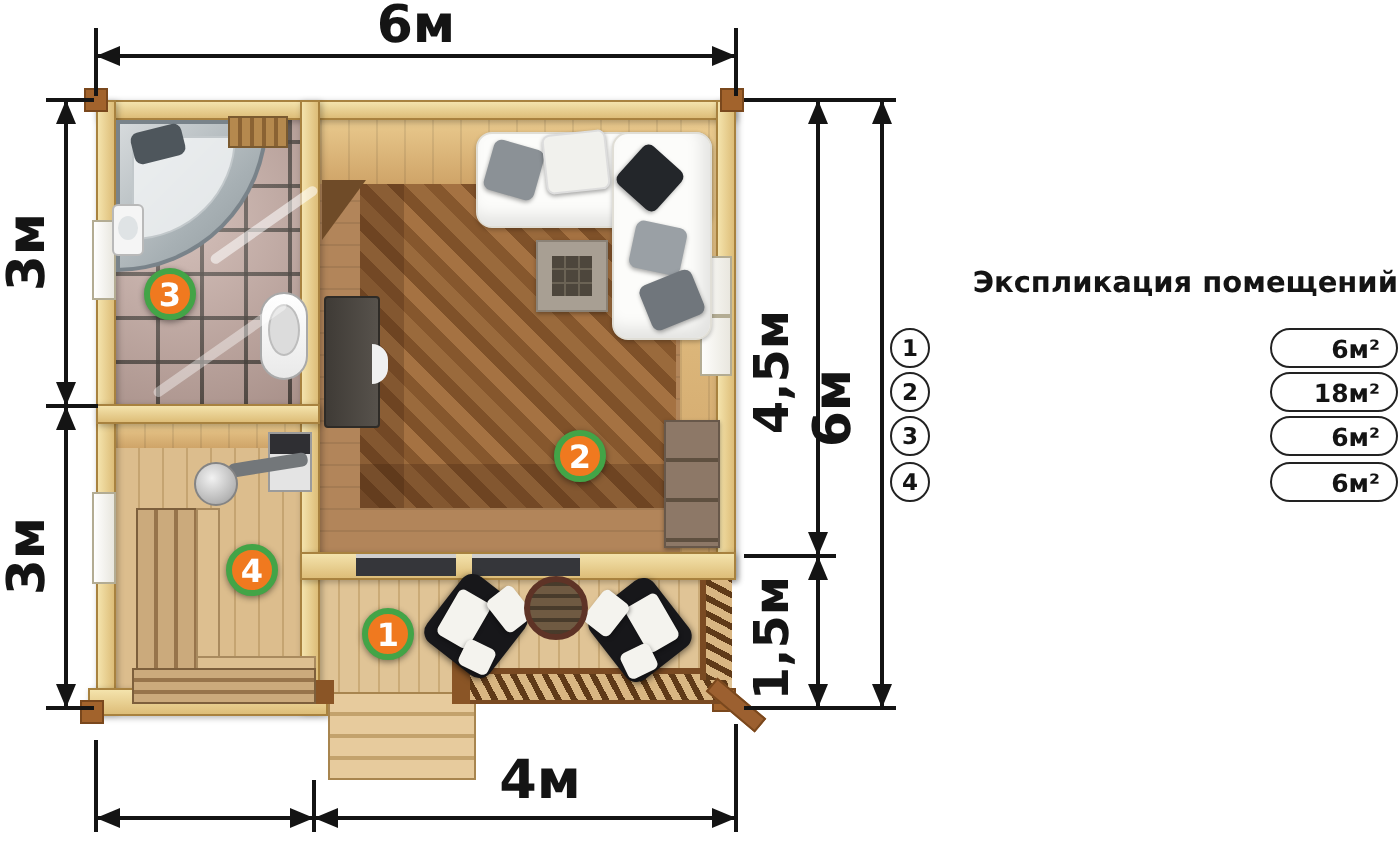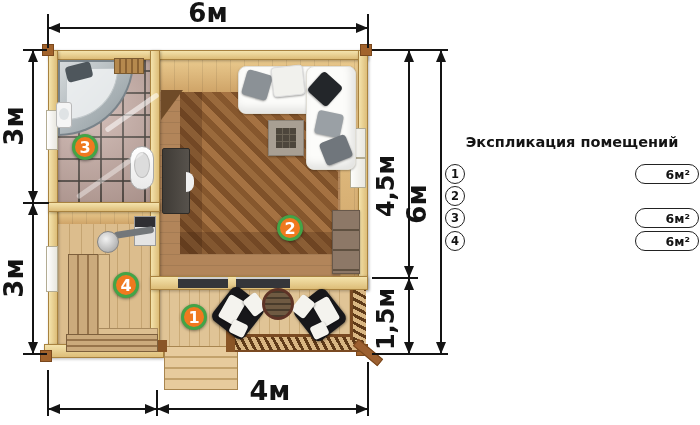--- a/index.html
+++ b/index.html
@@ -27,21 +27,21 @@
   .dlabel{position:absolute;font-weight:bold;font-size:26px;line-height:26px;height:26px;
           text-align:center;color:var(--dim-color);white-space:nowrap;}
   .dlabel.rot{transform:rotate(-90deg);}
   .dlabel.small{font-size:24px;}
   
   .badge{position:absolute;width:26px;height:26px;border-radius:50%;background:var(--badge-fill);
          border:3px solid var(--badge-ring);box-sizing:border-box;color:#fff;font-weight:bold;font-size:16px;
          display:flex;align-items:center;justify-content:center;box-shadow:0 1px 3px rgba(0,0,0,.45);}
   
   .legend{position:absolute;left:445px;top:130px;width:254px;height:152px;}
-  .legend-title{position:absolute;top:4px;left:0;width:100%;text-align:center;font-size:14.5px;font-weight:bold;}
+  .legend-title{position:absolute;top:4px;left:0;width:100%;text-align:right;font-size:14.5px;font-weight:bold;}
   .lrow{position:absolute;left:0;width:100%;height:20px;display:flex;align-items:center;}
   .lnum{width:20px;height:20px;border:1.5px solid #222;border-radius:50%;box-sizing:border-box;flex:none;
         display:flex;align-items:center;justify-content:center;font-size:11.5px;font-weight:bold;margin-right:5px;}
   .lname{width:150px;height:20px;border:1.5px solid #222;border-radius:10px;box-sizing:border-box;flex:none;
          display:flex;align-items:center;padding-left:10px;font-size:12.5px;font-weight:bold;white-space:nowrap;}
   .larea{width:64px;height:20px;border:1.5px solid #222;border-radius:10px;box-sizing:border-box;flex:none;
          display:flex;align-items:center;justify-content:flex-end;padding-right:8px;font-size:12.5px;font-weight:bold;margin-left:auto;}
   .lrow.total .lname{width:175px;justify-content:center;padding-left:0;}
   
   .sofa{position:absolute;background:#fcfcfa;border:1px solid #e0ded6;border-radius:8px;
@@ -213,20 +213,21 @@
   <div class="dlabel" style="left:230px;top:378px;width:80px;font-size:27px;">4м</div>
 
   <div class="legend">
     <div class="legend-title">Экспликация помещений</div>
     <div class="lrow" style="top:34px;">
       <div class="lnum">1</div>
       <div class="larea">6м²</div>
     </div>
     <div class="lrow" style="top:56px;">
       <div class="lnum">2</div>
+      <div class="larea">18м²</div>
     </div>
     <div class="lrow" style="top:78px;">
       <div class="lnum">3</div>
       <div class="larea">6м²</div>
     </div>
     <div class="lrow" style="top:101px;">
       <div class="lnum">4</div>
       <div class="larea">6м²</div>
     </div>
   </div>

